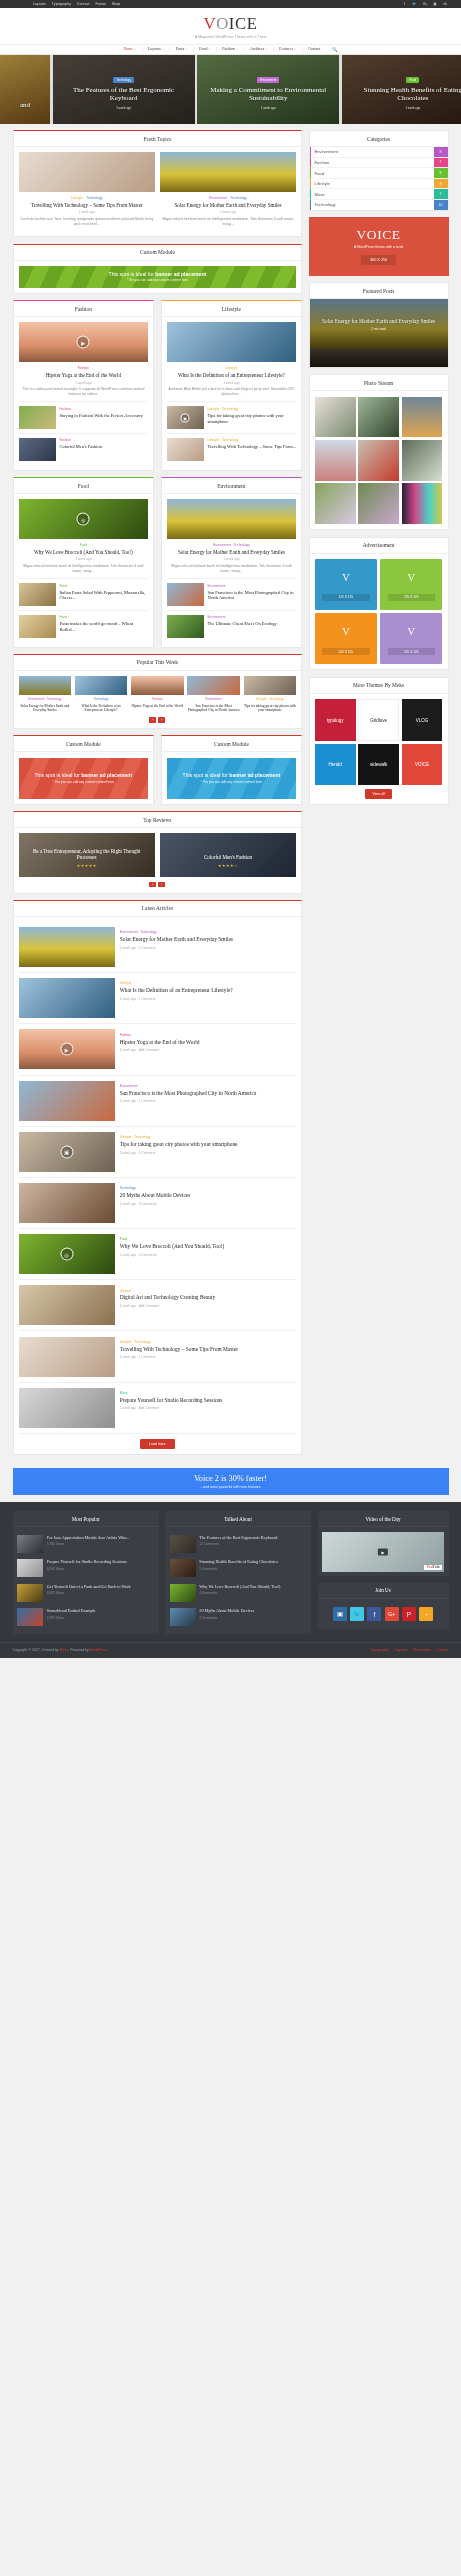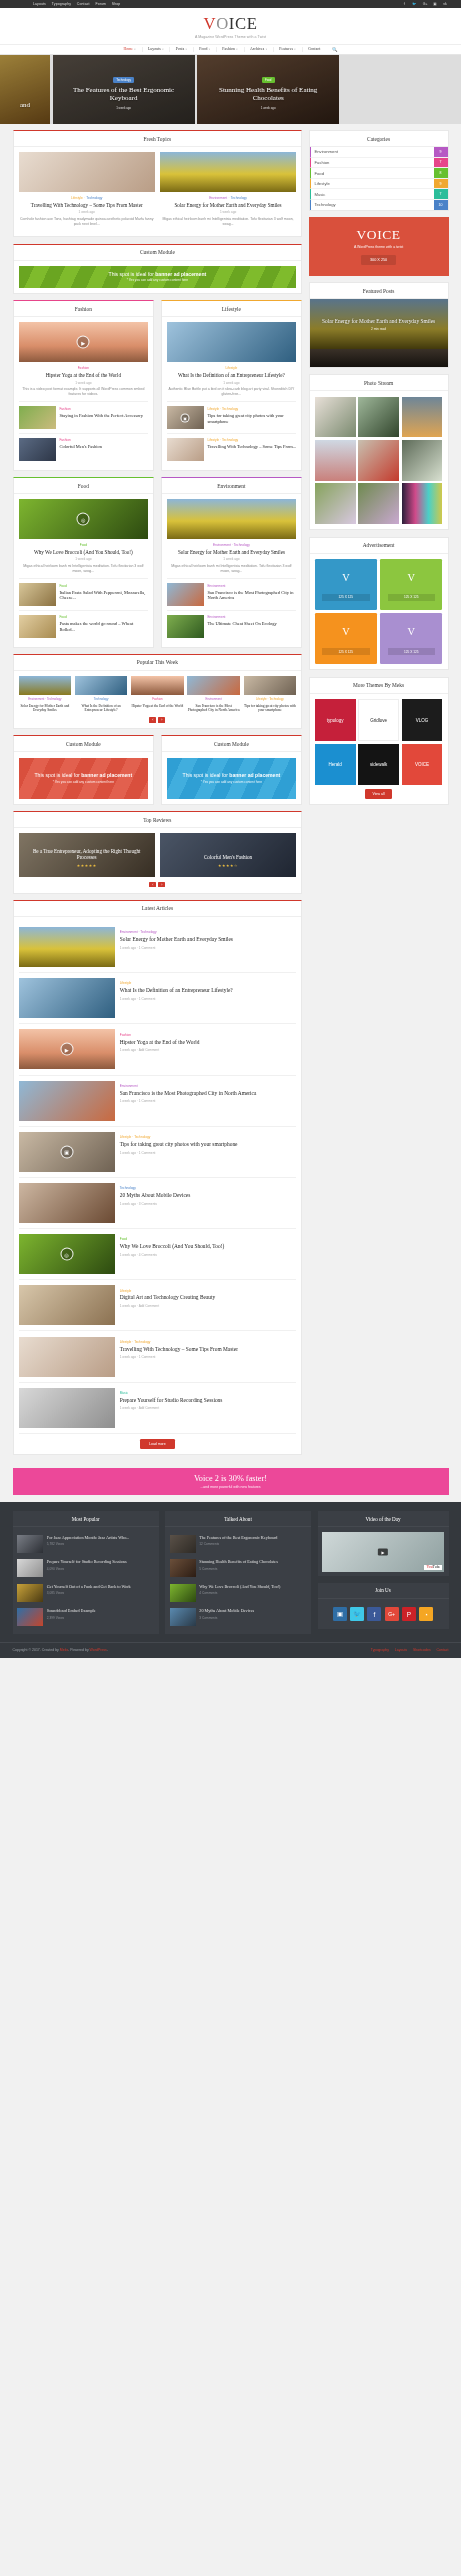--- a/index.html
+++ b/index.html
@@ -158,21 +158,21 @@
   
   .la { display:flex; gap:5.1px; padding:5.1px 0; border-bottom:0.6px solid #f0f0f0; }
   .la .thumb { width:96px; height:40px; flex:none; }
   .la .txt { flex:1; padding-top:3.2px; }
   .la .t { font-family:"Liberation Serif", serif; font-size:5.4px; color:#222; line-height:1.3; margin-top:1.9px; }
   .la .m { font-size:3.2px; color:#aaa; margin-top:2.6px; }
   .loadmore { display:block; margin:5.1px auto 0; background:#d0382c; color:#fff; font-size:3.5px;
     padding:3.2px 9px; border:none; border-radius:1.3px; }
 
   
-  .promo { background:#ec4899; text-align:center; color:#fff; padding:5.8px 0; margin:6.4px auto 0; width:436px; }
+  .promo { background:#3b82f6; text-align:center; color:#fff; padding:5.8px 0; margin:6.4px auto 0; width:436px; }
   .promo .t { font-family:"Liberation Serif", serif; font-size:8.3px; }
   .promo .s { font-size:3.5px; margin-top:1.9px; opacity:.9; }
 
   
   .footer { background:#34383d; padding:9px 0 0; margin-top:7.7px; }
   .footer-wrap { width:436px; margin:0 auto; display:flex; gap:6.4px; align-items:flex-start; }
   .fw { background:#3b3f45; flex:1; }
   .fw-head { text-align:center; padding:4.5px 0; border-bottom:0.6px solid #45494f; }
   .fw-head h4 { font-family:"Liberation Serif", serif; font-size:5.1px; color:#fff; font-weight:normal; }
   .fw-body { padding:4.5px; }
@@ -251,20 +251,29 @@
   <div class="hero-card main">
     <div class="hero-img" style="background:linear-gradient(160deg,#5a5148,#2e2a25)"></div>
     <div class="hero-ov"></div>
     <div class="hero-body">
       <span class="cat-pill" style="background:#4a82c8">Technology</span>
       <div class="hero-title">The Features of the Best Ergonomic Keyboard</div>
       <div class="hero-meta">1 week ago</div>
     </div>
   </div>
   <div class="hero-card main">
+    <div class="hero-img" style="background:linear-gradient(160deg,#6d8a55,#2f4424)"></div>
+    <div class="hero-ov"></div>
+    <div class="hero-body">
+      <span class="cat-pill" style="background:#c06cd0">Environment</span>
+      <div class="hero-title">Making a Commitment to Environmental Sustainability</div>
+      <div class="hero-meta">1 week ago</div>
+    </div>
+  </div>
+  <div class="hero-card main">
     <div class="hero-img" style="background:linear-gradient(160deg,#6b4f3a,#2c1d14)"></div>
     <div class="hero-ov"></div>
     <div class="hero-body">
       <span class="cat-pill" style="background:#67c02f">Food</span>
       <div class="hero-title">Stunning Health Benefits of Eating Chocolates</div>
       <div class="hero-meta">1 week ago</div>
     </div>
   </div>
 
 </div>

